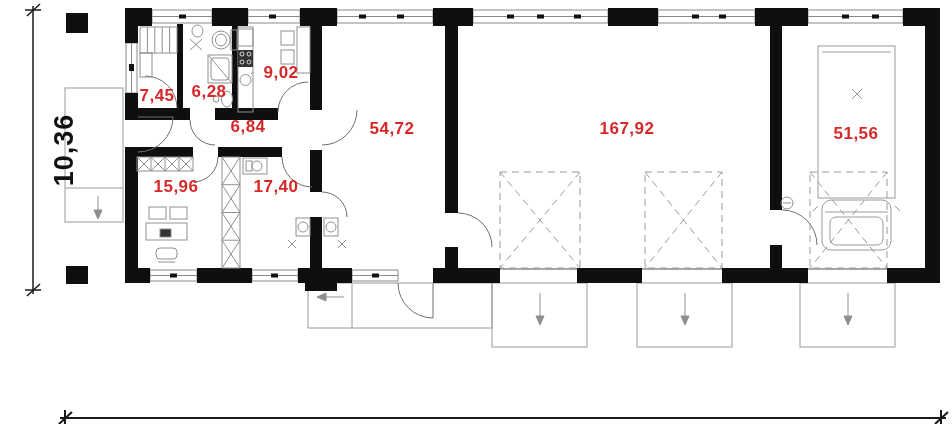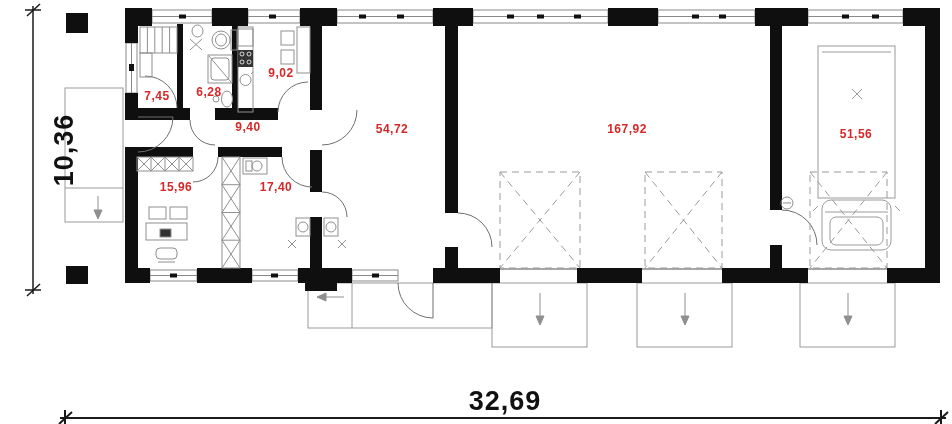--- a/index.html
+++ b/index.html
@@ -1,20 +1,20 @@
 <!DOCTYPE html>
 <html style="--area-color: #d62828; --dim-color: #111111;"><head>
 <meta charset="utf-8">
 <style>
   html,body{margin:0;padding:0;background:#fff;}
   #stage{position:relative;width:952px;height:424px;background:#ffffff;overflow:hidden;
          font-family:"Liberation Sans","DejaVu Sans",sans-serif;}
   #plan-svg{position:absolute;left:0;top:0;}
   .area-label{position:absolute;transform:translate(-50%,-50%);
-      color:var(--area-color,#d62828);font-weight:bold;font-size:12px;letter-spacing:0.5px;white-space:nowrap;}
+      color:var(--area-color,#d62828);font-weight:bold;font-size:17px;letter-spacing:0.5px;white-space:nowrap;}
   .dim-label{position:absolute;transform:translate(-50%,-50%);
       color:var(--dim-color,#111);font-weight:bold;font-size:27px;letter-spacing:1px;white-space:nowrap;}
   .dim-label.vertical{transform:translate(-50%,-50%) rotate(-90deg);}
 </style>
 </head>
 <body>
 
 <div id="stage">
 
   <svg id="plan-svg" width="952" height="424" viewBox="0 0 952 424" xmlns="http://www.w3.org/2000/svg">
@@ -314,23 +314,22 @@
       <line x1="65" y1="410" x2="65" y2="424"></line>
         <line x1="59" y1="424" x2="72" y2="412"></line>
       <line x1="941" y1="410" x2="941" y2="424"></line>
         <line x1="935" y1="424" x2="948" y2="412"></line>
     </g>
   </svg>
 
   <div class="area-label" style="left:157px;top:96px">7,45</div>
   <div class="area-label" style="left:209px;top:92px">6,28</div>
   <div class="area-label" style="left:281px;top:73px">9,02</div>
-  <div class="area-label" style="left:248px;top:127px">9,40</div>
+  <div class="area-label" style="left:248px;top:127px">6,84</div>
   <div class="area-label" style="left:176px;top:187px">15,96</div>
   <div class="area-label" style="left:276px;top:187px">17,40</div>
   <div class="area-label" style="left:392px;top:129px">54,72</div>
   <div class="area-label" style="left:627px;top:129px">167,92</div>
   <div class="area-label" style="left:856px;top:134px">51,56</div>
 
   <div class="dim-label vertical" style="left:64px;top:150px">10,36</div>
-  <div class="dim-label" style="left:505px;top:401px">32,69</div>
 
 </div>
 
 </body></html>

